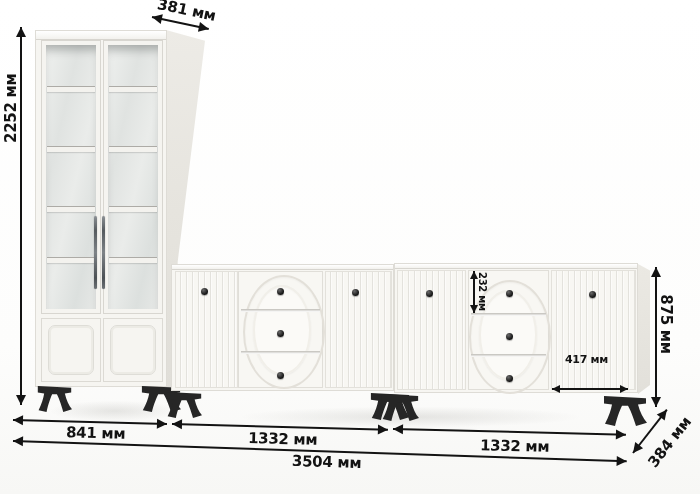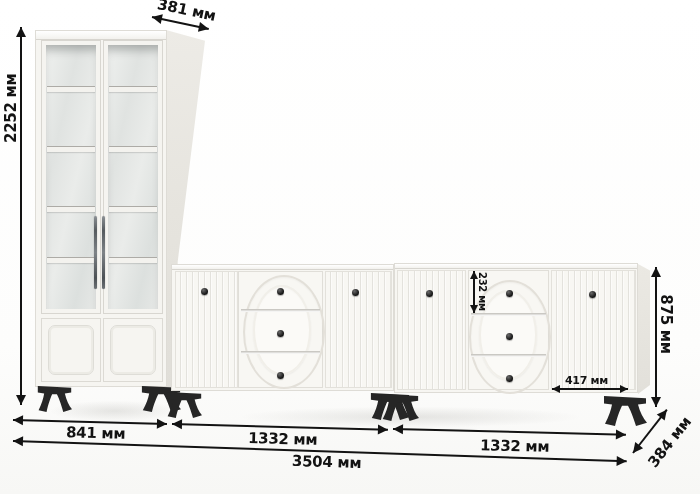--- a/index.html
+++ b/index.html
@@ -142,21 +142,21 @@
   <div class="dim-h" style="left:152px;top:16px;width:58px;transform:rotate(12deg);transform-origin:left center;"></div>
   <span class="dim-label" style="left:157px;top:1px;transform:rotate(12deg);">381 мм</span>
 
   <div class="dim-v" style="left:655px;top:267px;height:140px;"></div>
   <span class="dim-label" style="left:636px;top:315px;width:60px;text-align:center;display:inline-block;transform:rotate(90deg);">875 мм</span>
 
   <div class="dim-v sm" style="left:473px;top:271px;height:42px;"></div>
   <span class="dim-label s10" style="left:459px;top:286px;width:46px;text-align:center;display:inline-block;transform:rotate(90deg);">232 мм</span>
 
   <div class="dim-h sm" style="left:552px;top:388px;width:76px;"></div>
-  <span class="dim-label s11" style="left:565px;top:374px;text-align:right;">417 мм</span>
+  <span class="dim-label s11" style="left:565px;top:353px;text-align:right;">417 мм</span>
 
   <div class="dim-h" style="left:633px;top:452px;width:55px;transform:rotate(-52deg);transform-origin:left center;"></div>
   <span class="dim-label" style="left:640px;top:433px;transform:rotate(-52deg);">384 мм</span>
 
   <div class="dim-h" style="left:13px;top:419px;width:154px;transform:rotate(1.5deg);transform-origin:left center;"></div>
   <span class="dim-label" style="left:66px;top:424px;transform:rotate(1.5deg);">841 мм</span>
 
   <div class="dim-h" style="left:172px;top:423px;width:216px;transform:rotate(1.5deg);transform-origin:left center;"></div>
   <span class="dim-label" style="left:248px;top:430px;transform:rotate(1.5deg);">1332 мм</span>
 

